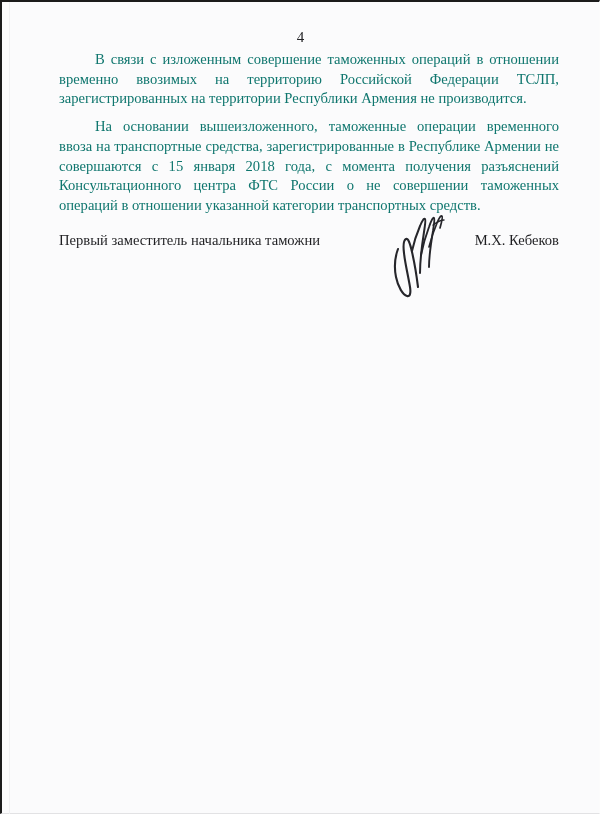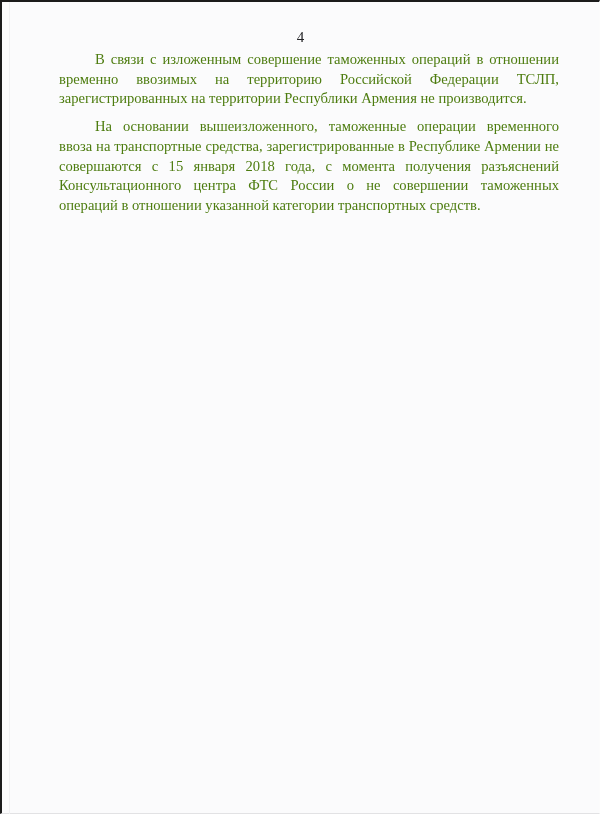--- a/index.html
+++ b/index.html
@@ -55,21 +55,21 @@
     width: 500px;
   }
 
   .para {
     margin: 0;
     text-align: justify;
     text-justify: inter-word;
     text-indent: 36px;
     font-size: 14.6px;
     line-height: 19.7px;
-    color: #4d7c0f;
+    color: #0f766e;
     -webkit-font-smoothing: none;
   }
 
   .para + .para {
     margin-top: 8px;
   }
 
   .signature-block {
     position: absolute;
     left: 57px;
@@ -119,14 +119,29 @@
 
   <div class="scan-edge-rule"></div>
 
   <div class="page-number">4</div>
 
   <div class="body-text">
     <p class="para">В связи с изложенным совершение таможенных операций в отношении временно ввозимых на территорию Российской Федерации ТСЛП, зарегистрированных на территории Республики Армения не производится.</p>
     <p class="para">На основании вышеизложенного, таможенные операции временного ввоза на транспортные средства, зарегистрированные в Республике Армении не совершаются с 15 января 2018 года, с момента получения разъяснений Консультационного центра ФТС России о не совершении таможенных операций в отношении указанной категории транспортных средств.</p>
   </div>
 
+  <div class="signature-block">
+    <div class="sig-title">Первый заместитель начальника таможни</div>
+
+    <div class="sig-mark">
+      <svg viewBox="0 0 64 96" xmlns="http://www.w3.org/2000/svg" fill="none" stroke="#26262b" stroke-linecap="round" stroke-linejoin="round">
+        <path d="M7 38 C4 46 3 56 5 66 C7 76 12 84 16 85 C19 86 20 82 19 76 C17 64 14 52 13 42 C12 34 13 29 15 28 C17 27 19 32 21 41 C24 54 26 68 27 76" stroke-width="2.1"></path>
+        <path d="M21 40 C23 31 26 22 29 15 C31 10 33 7 34 8 C35 9 34 14 33 21 C31 34 29 50 29 62" stroke-width="2"></path>
+        <path d="M30 44 C32 34 35 24 38 16 C40 10 42 6 43 7 C44 8 43 13 42 20 C40 32 38 46 38 56" stroke-width="1.9"></path>
+        <path d="M38 36 C40 28 43 19 46 12 C48 7 50 4 51 5 C52 6 51 10 49 17" stroke-width="1.7"></path>
+        <path d="M42 14 C46 11 50 9 53 9" stroke-width="1.4"></path>
+      </svg>
+    </div>
+
+    <div class="sig-name">М.Х. Кебеков</div>
+  </div>
 
 </div>
 
 </body></html>

